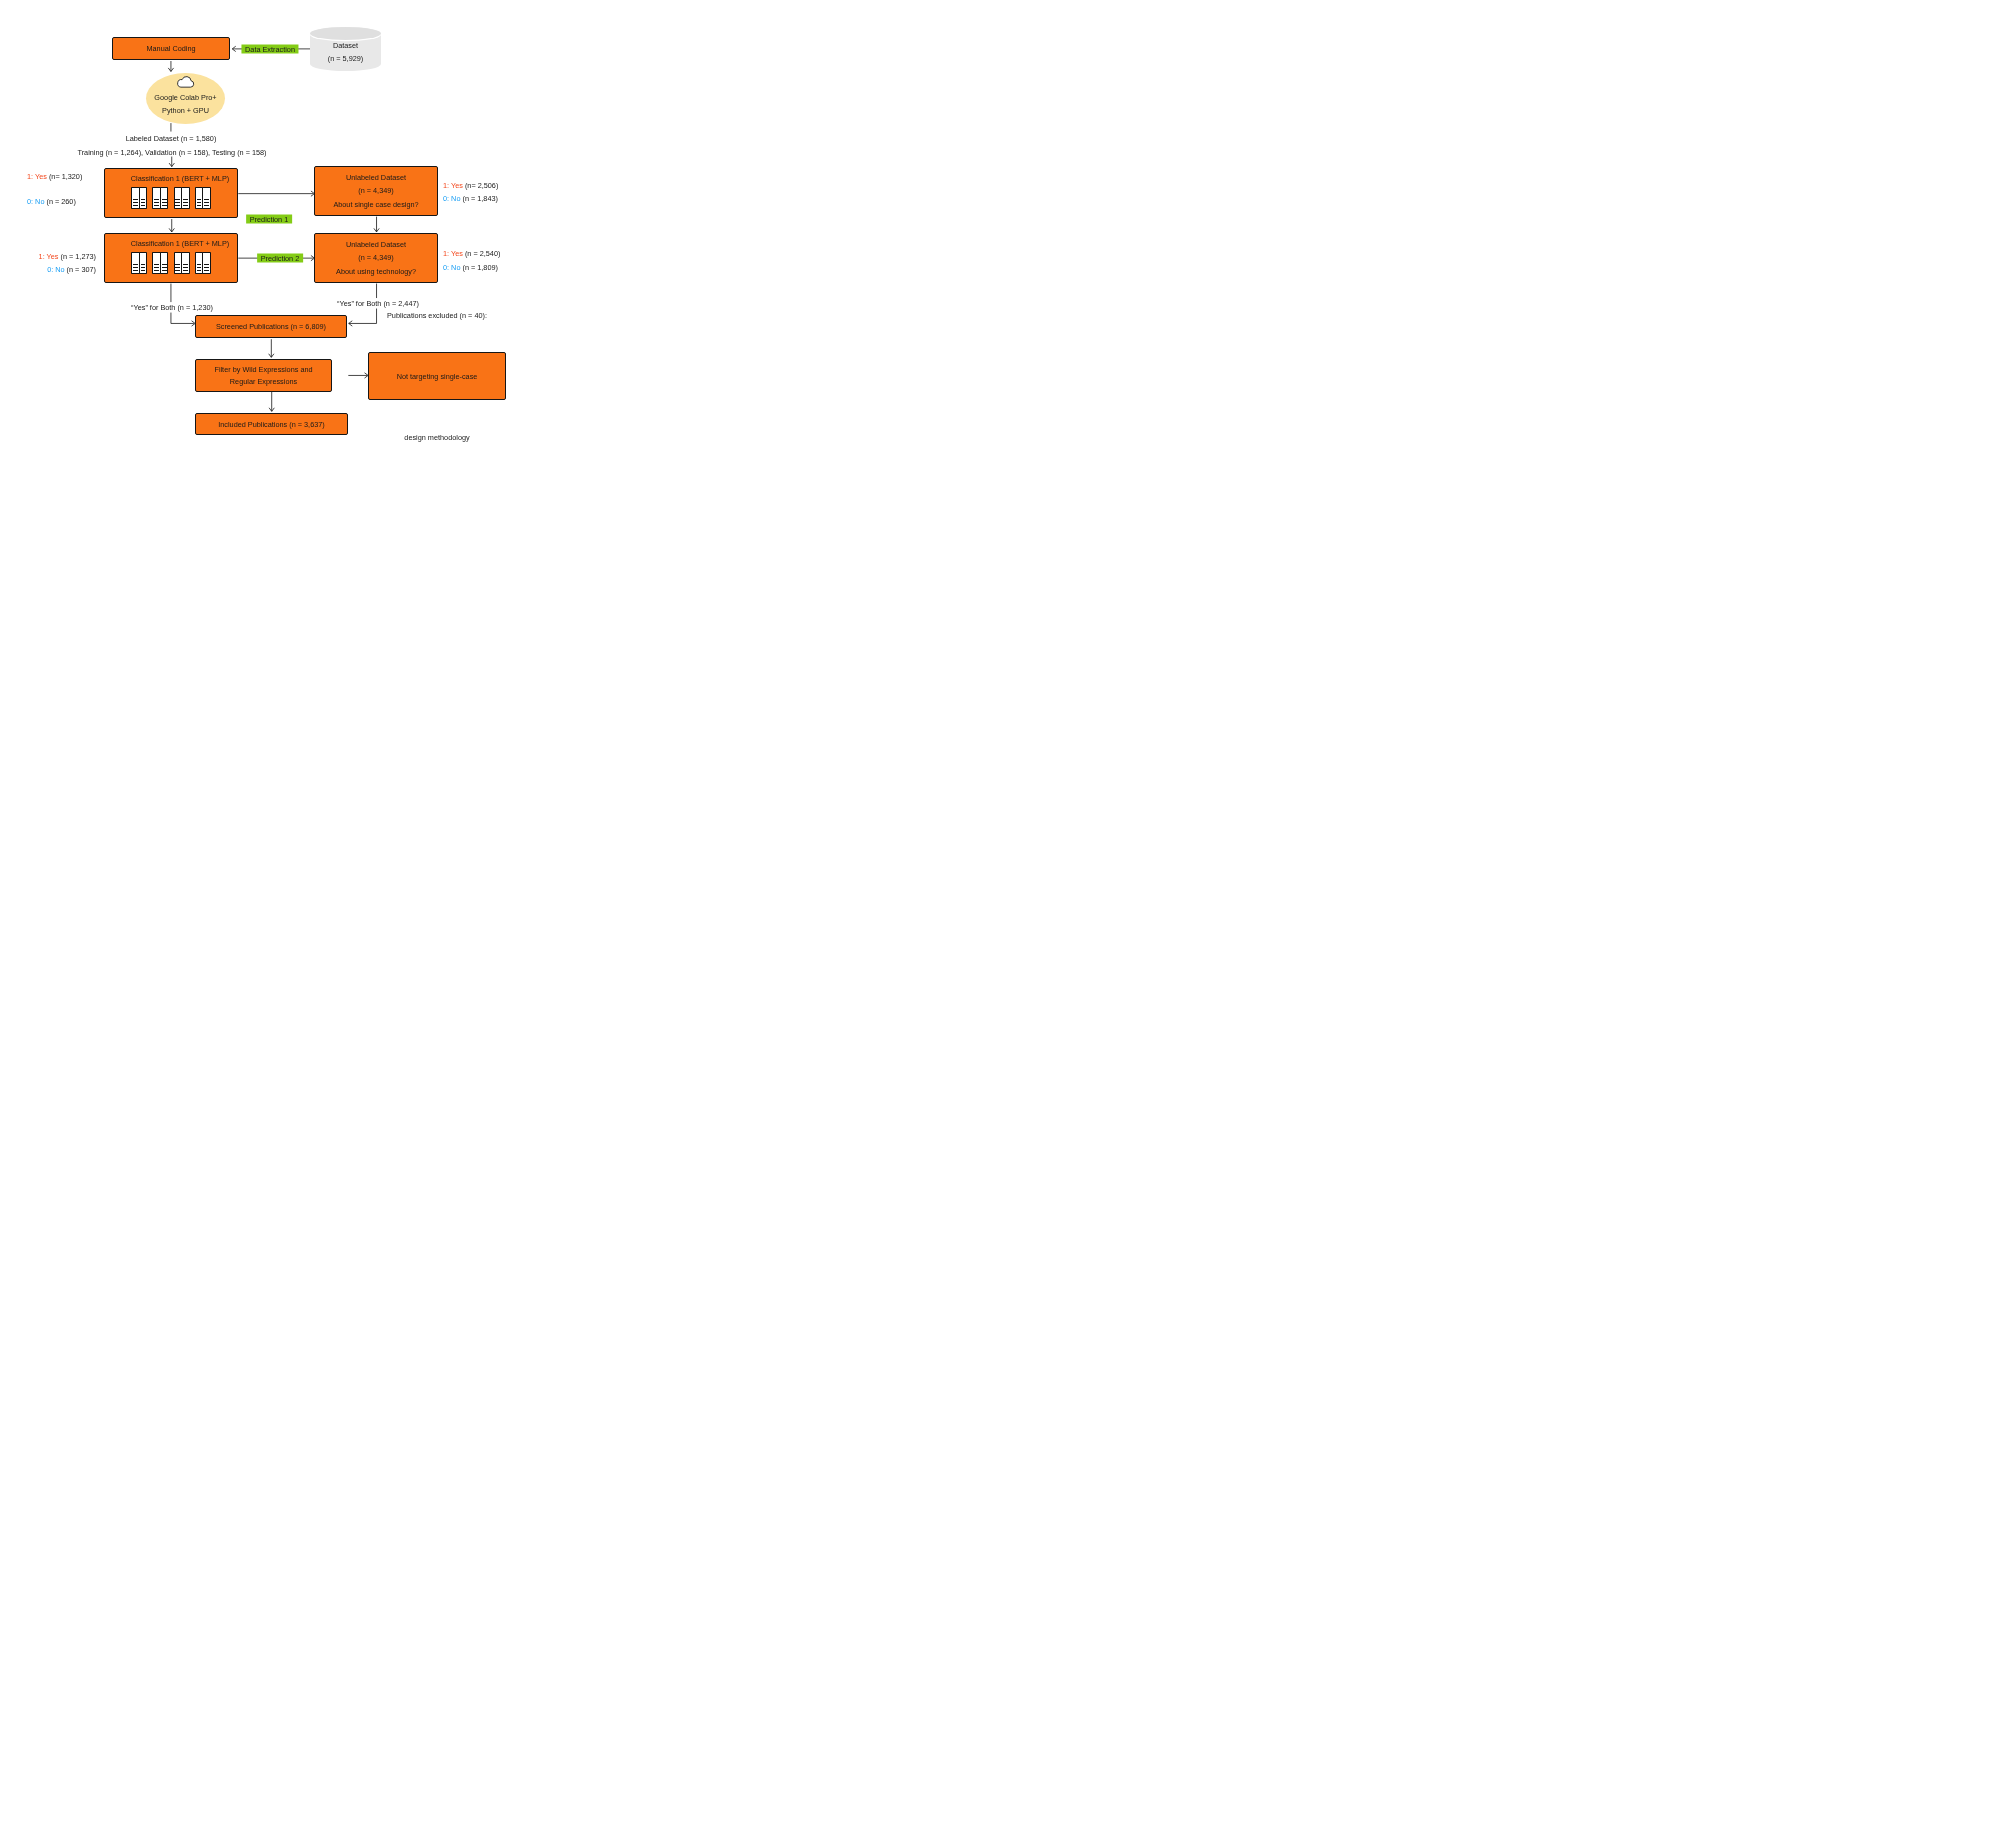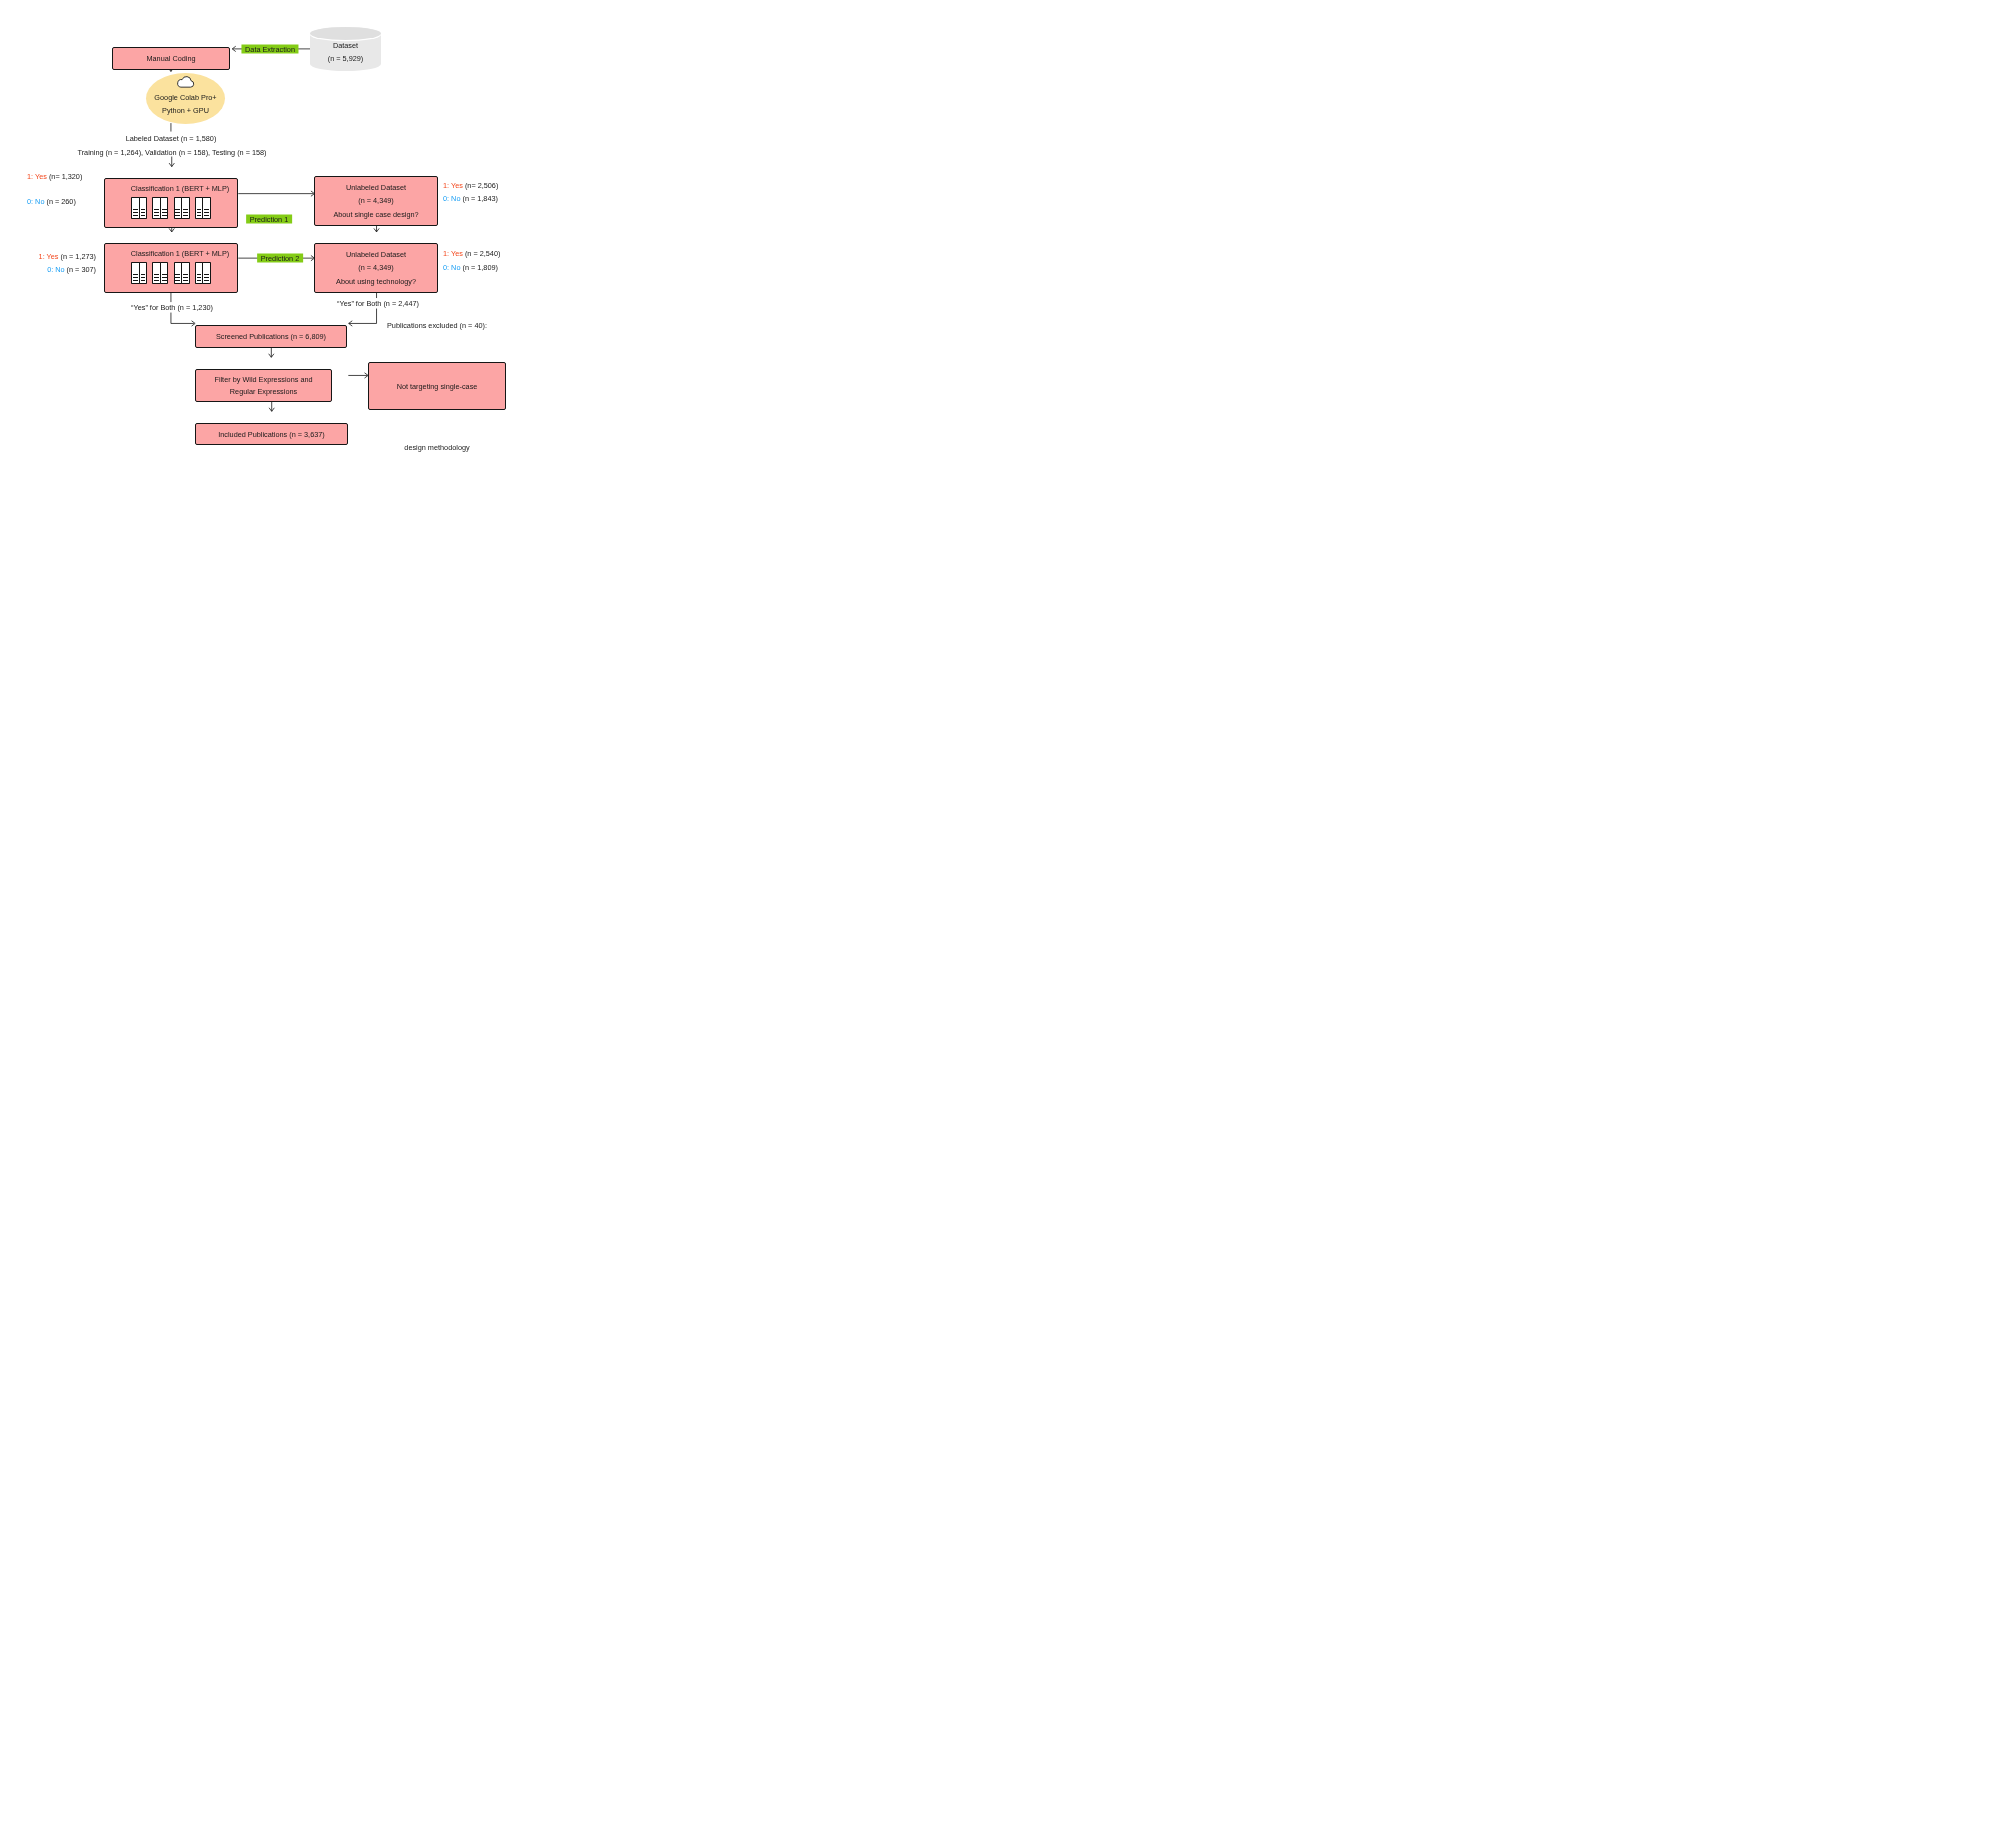--- a/index.html
+++ b/index.html
@@ -2,23 +2,23 @@
 <html style="--red: #F3491F; --blue: #189EF4; --ellipse_fill: #FBE29E; --cylinder_fill: #E8E8E8; --cylinder_top_fill: #DFDFDF; --line: #1A1A1A;font-size:6.4px"><head>
 <meta charset="utf-8">
 <style>
   html,body{margin:0;padding:0;background:#ffffff;}
   .canvas{
     position:relative;width:539px;height:457px;background:#ffffff;
     font-family:"Liberation Sans",sans-serif;color:#1a1a1a;font-size:7.3px;
   }
   svg.wires{position:absolute;left:0;top:0;z-index:1;}
   .box{
-    position:absolute;background:#fca5a5;border:0.8px solid #161616;border-radius:2px;
+    position:absolute;background:#f97316;border:0.8px solid #161616;border-radius:2px;
     display:flex;flex-direction:column;align-items:center;justify-content:center;
-    text-align:center;z-index:2;box-sizing:border-box;margin-top:10px;
+    text-align:center;z-index:2;box-sizing:border-box;
   }
   .lbl{position:absolute;white-space:nowrap;z-index:3;}
   .center{transform:translate(-50%,-50%);}
   .leftalign{transform:translate(0,-50%);}
   .rightalign{transform:translate(-100%,-50%);}
   .white-bg{background:#84cc16;padding:0 3.6px;text-align:right;}
   .red{color:var(--red,#F3491F);}
   .blue{color:var(--blue,#189EF4);}
   .cnt{margin-left:2px;}
   

